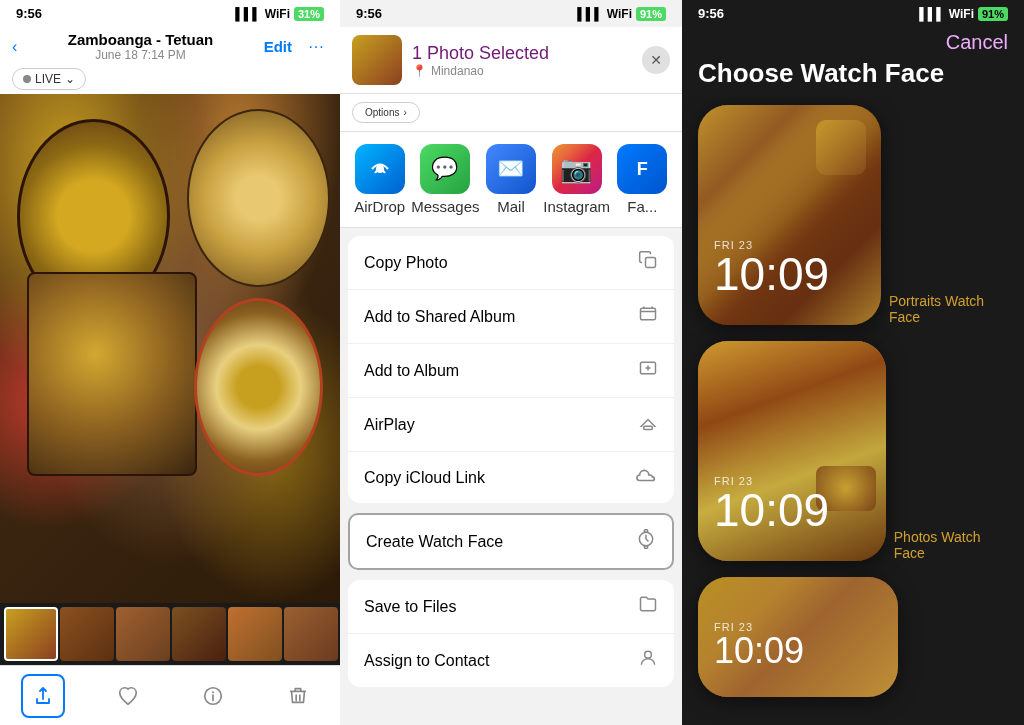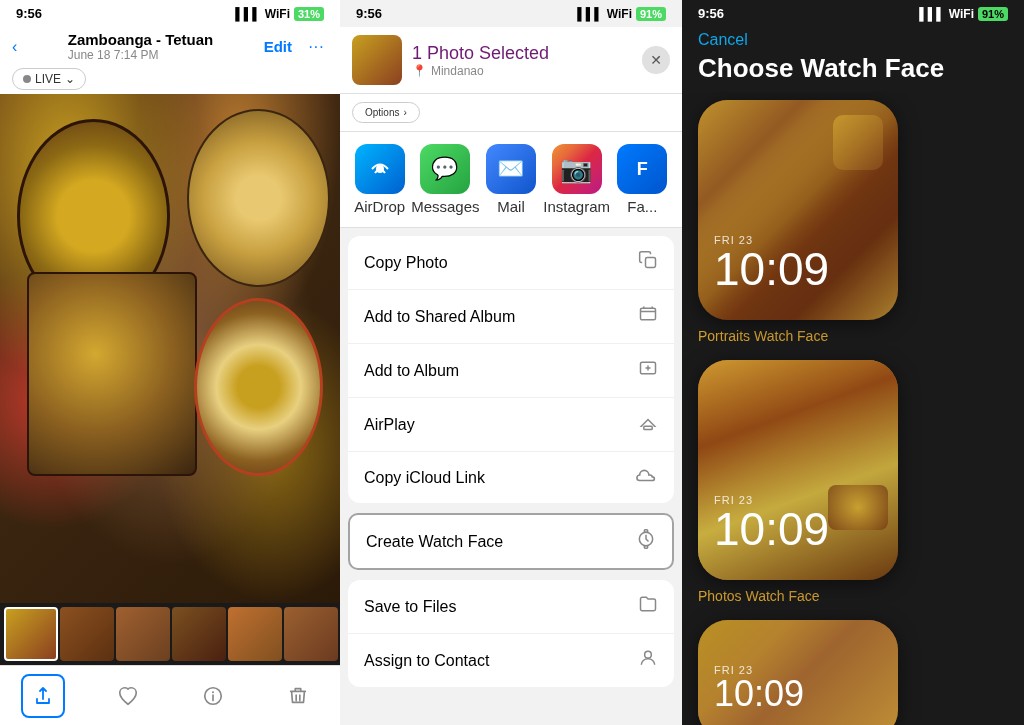--- a/index.html
+++ b/index.html
@@ -38,20 +38,21 @@
       font-size: 12px;
     }
     .photo-nav {
       display: flex;
       align-items: center;
       justify-content: space-between;
       padding: 4px 12px 4px 8px;
       background: #fff;
     }
     .photo-nav-title {
+      text-align: center;
     }
     .photo-nav-title .main-title {
       font-size: 15px;
       font-weight: 600;
       color: #000;
     }
     .photo-nav-title .sub-title {
       font-size: 12px;
       color: #888;
     }
@@ -341,46 +342,46 @@
       font-size: 13px;
       font-weight: 600;
       color: #fff;
     }
     .watch-header {
       padding: 4px 16px 8px;
       display: flex;
       flex-direction: column;
     }
     .watch-cancel {
-      color: #0ea5e9;
-      font-size: 16px;
+      color: #f0abfc;
+      font-size: 20px;
       cursor: pointer;
       background: none;
       border: none;
-      text-align: left;
+      text-align: right;
       padding: 0;
       margin-bottom: 4px;
     }
     .watch-title {
       font-size: 26px;
       font-weight: 700;
       color: #fff;
     }
     .watch-faces-list {
       flex: 1;
       overflow-y: auto;
       padding: 8px 16px;
       display: flex;
       flex-direction: column;
       gap: 16px;
     }
     .watch-face-item {
       display: flex;
-      flex-direction: column;
-      align-items: flex-start;
+      flex-direction: row;
+      align-items: flex-end;
       gap: 8px;
     }
     .watch-face-preview {
       width: 200px;
       height: 220px;
       border-radius: 30px;
       position: relative;
       overflow: hidden;
       box-shadow: 0 4px 20px rgba(0,0,0,0.5);
     }

